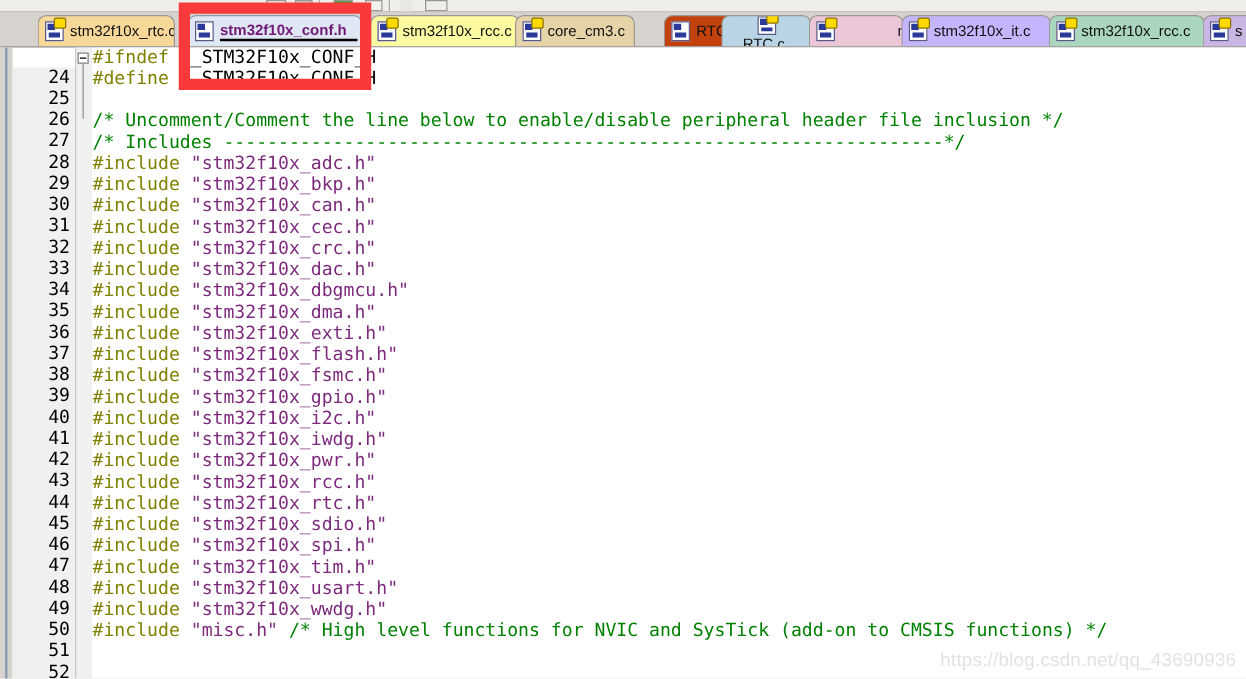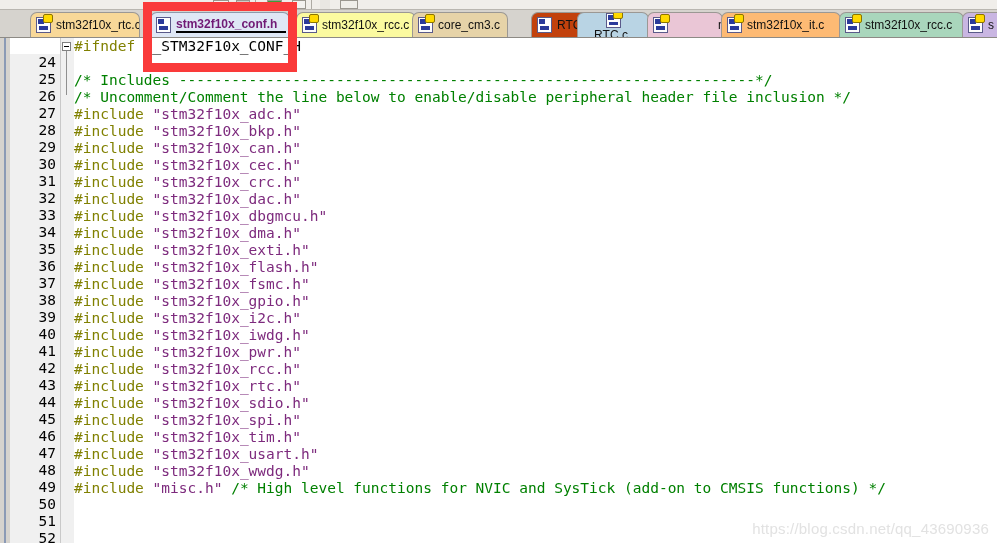--- a/index.html
+++ b/index.html
@@ -193,21 +193,21 @@
           <span class="key"></span>
         </span>
         <span class="lbl">RTC.c</span>
       </div>
       <div class="tab ctype" style="left: 647px; width: 76px; background: rgb(234, 198, 214); gap: 45px;">
         <span class="ficon">
           <span class="key"></span>
         </span>
         <span class="lbl">main.c</span>
       </div>
-      <div class="tab ctype" style="left: 721px; width: 120px; background: #fdba74;">
+      <div class="tab ctype" style="left: 721px; width: 120px; background: #c4b5fd;">
         <span class="ficon">
           <span class="key"></span>
         </span>
         <span class="lbl">stm32f10x_it.c</span>
       </div>
       <div class="tab ctype" style="left: 839px; width: 125px; background: rgb(169, 214, 188);">
         <span class="ficon">
           <span class="key"></span>
         </span>
         <span class="lbl">stm32f10x_rcc.c</span>
@@ -253,23 +253,24 @@
         <div class="line"><span class="ln">51</span></div>
         <div class="line"><span class="ln">52</span></div>
         <div class="line"><span class="ln">53</span></div>
       </div>
     <div class="foldcol">
       <div class="foldbox"></div>
       <div class="foldline"></div>
     </div>
     <div class="codearea" id="codearea">
         <div class="line"><span class="pp">#ifndef </span><span class="txt">__STM32F10x_CONF_H</span></div>
+        <div class="line"><span class="pp">#define </span><span class="txt">__STM32F10x_CONF_H</span></div>
         <div class="line"></div>
+        <div class="line"><span class="cmt">/* Uncomment/Comment the line below to enable/disable peripheral header file inclusion */</span></div>
         <div class="line"><span class="cmt">/* Includes ------------------------------------------------------------------*/</span></div>
-        <div class="line"><span class="cmt">/* Uncomment/Comment the line below to enable/disable peripheral header file inclusion */</span></div>
         <div class="line"><span class="pp">#include </span><span class="str">"stm32f10x_adc.h"</span></div>
         <div class="line"><span class="pp">#include </span><span class="str">"stm32f10x_bkp.h"</span></div>
         <div class="line"><span class="pp">#include </span><span class="str">"stm32f10x_can.h"</span></div>
         <div class="line"><span class="pp">#include </span><span class="str">"stm32f10x_cec.h"</span></div>
         <div class="line"><span class="pp">#include </span><span class="str">"stm32f10x_crc.h"</span></div>
         <div class="line"><span class="pp">#include </span><span class="str">"stm32f10x_dac.h"</span></div>
         <div class="line"><span class="pp">#include </span><span class="str">"stm32f10x_dbgmcu.h"</span></div>
         <div class="line"><span class="pp">#include </span><span class="str">"stm32f10x_dma.h"</span></div>
         <div class="line"><span class="pp">#include </span><span class="str">"stm32f10x_exti.h"</span></div>
         <div class="line"><span class="pp">#include </span><span class="str">"stm32f10x_flash.h"</span></div>

